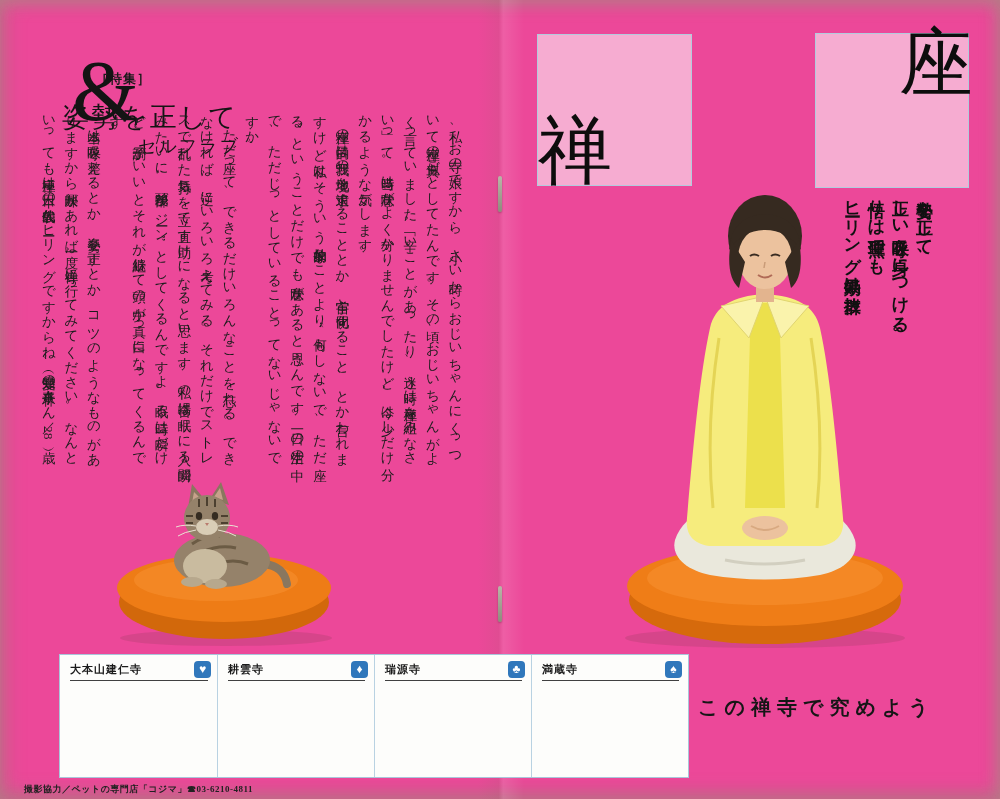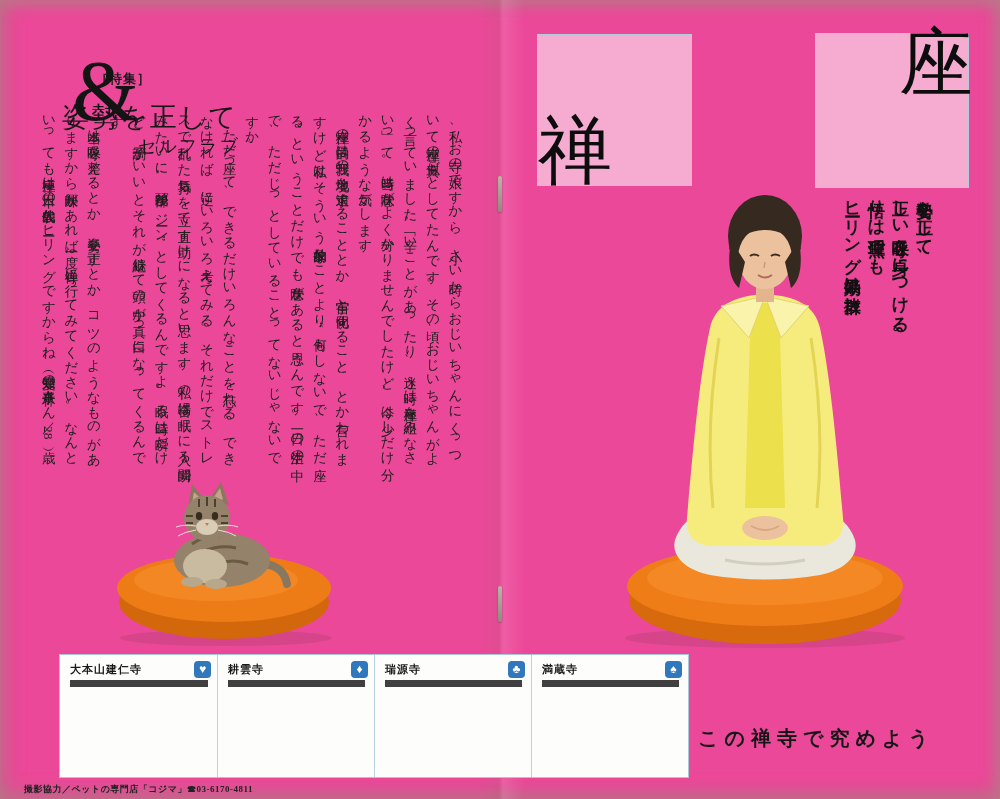--- a/index.html
+++ b/index.html
@@ -37,26 +37,26 @@
   .tagline{position:absolute;left:856px;top:188px;height:212px;width:80px;
     writing-mode:vertical-rl;font-family:"Liberation Sans","DejaVu Sans",sans-serif;
     font-weight:bold;font-size:17px;line-height:24px;color:#111;}
 
   
   .guide{position:absolute;left:59px;top:654px;width:628px;height:122px;background:#fdfdfb;
     border:1px solid #a9c6da;display:flex;font-family:"Liberation Sans","DejaVu Sans",sans-serif;}
   .tcol{position:relative;width:25%;padding:7px 9px 6px 10px;box-sizing:border-box;}
   .tcol + .tcol{border-left:1px solid #b9d2e2;}
   .tname{font-size:11px;font-weight:bold;letter-spacing:1px;color:#1b1b1b;
-    border-bottom:7px solid #404040;padding:0 20px 3px 0;margin-bottom:4px;}
+    border-bottom:1px solid #404040;padding:0 20px 3px 0;margin-bottom:4px;}
   .suit{position:absolute;top:6px;right:6px;width:17px;height:17px;border-radius:4px;
     background:#3077bb;color:#fff;font-size:12px;line-height:17px;text-align:center;}
   .tbody{font-size:9px;line-height:13.4px;letter-spacing:.2px;color:#2c2c2c;text-align:justify;}
 
-  .slogan{position:absolute;left:698px;top:725px;font-family:Liberation Serif, serif;
+  .slogan{position:absolute;left:698px;top:694px;font-family:Liberation Serif, serif;
     font-weight:bold;font-size:20px;letter-spacing:6px;color:#161616;}
   .credit{position:absolute;left:24px;top:783px;font-size:9px;font-weight:bold;letter-spacing:.5px;color:#222;}
 
   .fig{position:absolute;}
 </style>
 </head>
 <body>
 
 <div class="spread">
 
@@ -149,15 +149,15 @@
       <div class="suit">♣</div>
       <div class="tname">瑞源寺</div>
     </div>
     <div class="tcol">
       <div class="suit">♠</div>
       <div class="tname">満蔵寺</div>
     </div>
   </div>
 
   <div class="slogan">この禅寺で究めよう</div>
-  <div class="credit">撮影協力／ペットの専門店「コジマ」☎03-6170-4811</div>
+  <div class="credit">撮影協力／ペットの専門店「コジマ」☎03-6210-4811</div>
 
 </div>
 
 </body></html>

